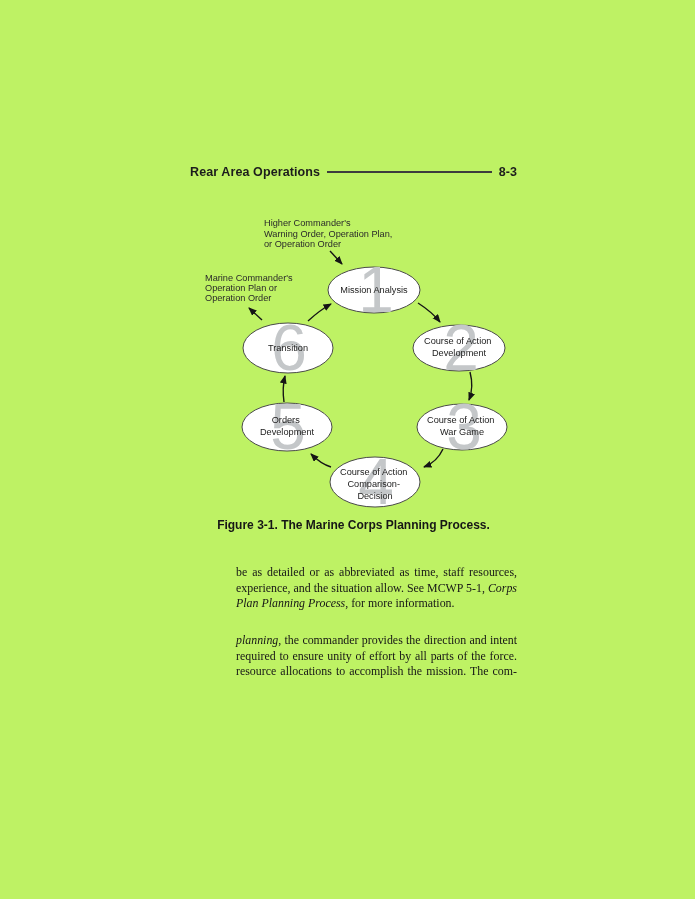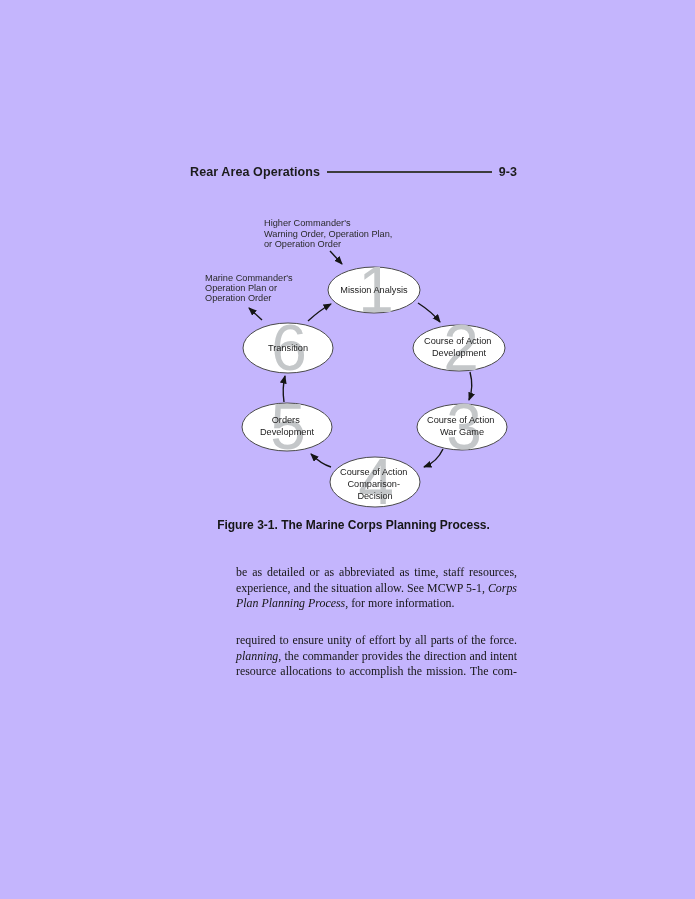--- a/index.html
+++ b/index.html
@@ -1,20 +1,20 @@
 <!DOCTYPE html>
 <html><head>
 <meta charset="utf-8">
 <style>
   html,body{margin:0;padding:0;}
   body{
     width:695px;height:899px;background:#ffffff;position:relative;
     font-family:"Liberation Serif", serif;color:#1a1a1a;overflow:hidden;
   }
-  .page{position:absolute;inset:0;background:#c4b5fd;}
+  .page{position:absolute;inset:0;background:#bef264;}
   
   .hdr{
     position:absolute;left:190px;top:165px;width:327px;
     display:flex;align-items:center;
     font-family:"Liberation Sans", sans-serif;font-weight:bold;font-size:12.5px;
     color:#1c1c1c;letter-spacing:0.1px;
   }
   .hdr-rule{flex:1;height:2px;background:#3d3d3d;margin:0 7px;}
   
   .fig{position:absolute;left:190px;top:212px;width:330px;height:302px;}
@@ -42,21 +42,21 @@
   .it{font-style:italic;}
 </style>
 </head>
 <body>
 
 <div class="page">
 
   <div class="hdr">
     <span>Rear Area Operations</span>
     <span class="hdr-rule"></span>
-    <span>9-3</span>
+    <span>8-3</span>
   </div>
 
   <div class="fig">
     <svg width="330" height="302" viewBox="0 0 330 302">
       <defs>
         <marker id="ah" markerWidth="9" markerHeight="8" refX="7.5" refY="3.5" orient="auto" markerUnits="userSpaceOnUse">
           <path d="M0,0 L8.5,3.5 L0,7 z" fill="#151515"></path>
         </marker>
       </defs>
 
@@ -133,18 +133,18 @@
 
   <div class="cap">Figure 3-1. The Marine Corps Planning Process.</div>
 
   <div class="para p1">
     <div class="jline"><span>be as detailed or as abbreviated as time, staff resources,</span></div>
     <div class="jline"><span>experience, and the situation allow. See MCWP 5-1, </span><span class="it">Corps</span></div>
     <div class="jline last"><span class="it">Plan Planning Process</span><span>, for more information.</span></div>
   </div>
 
   <div class="para p2">
+    <div class="jline"><span class="it">planning</span><span>, the commander provides the direction and intent</span></div>
     <div class="jline"><span>required to ensure unity of effort by all parts of the force.</span></div>
-    <div class="jline"><span class="it">planning</span><span>, the commander provides the direction and intent</span></div>
     <div class="jline"><span>resource allocations to accomplish the mission. The com-</span></div>
   </div>
 
 </div>
 
 </body></html>

